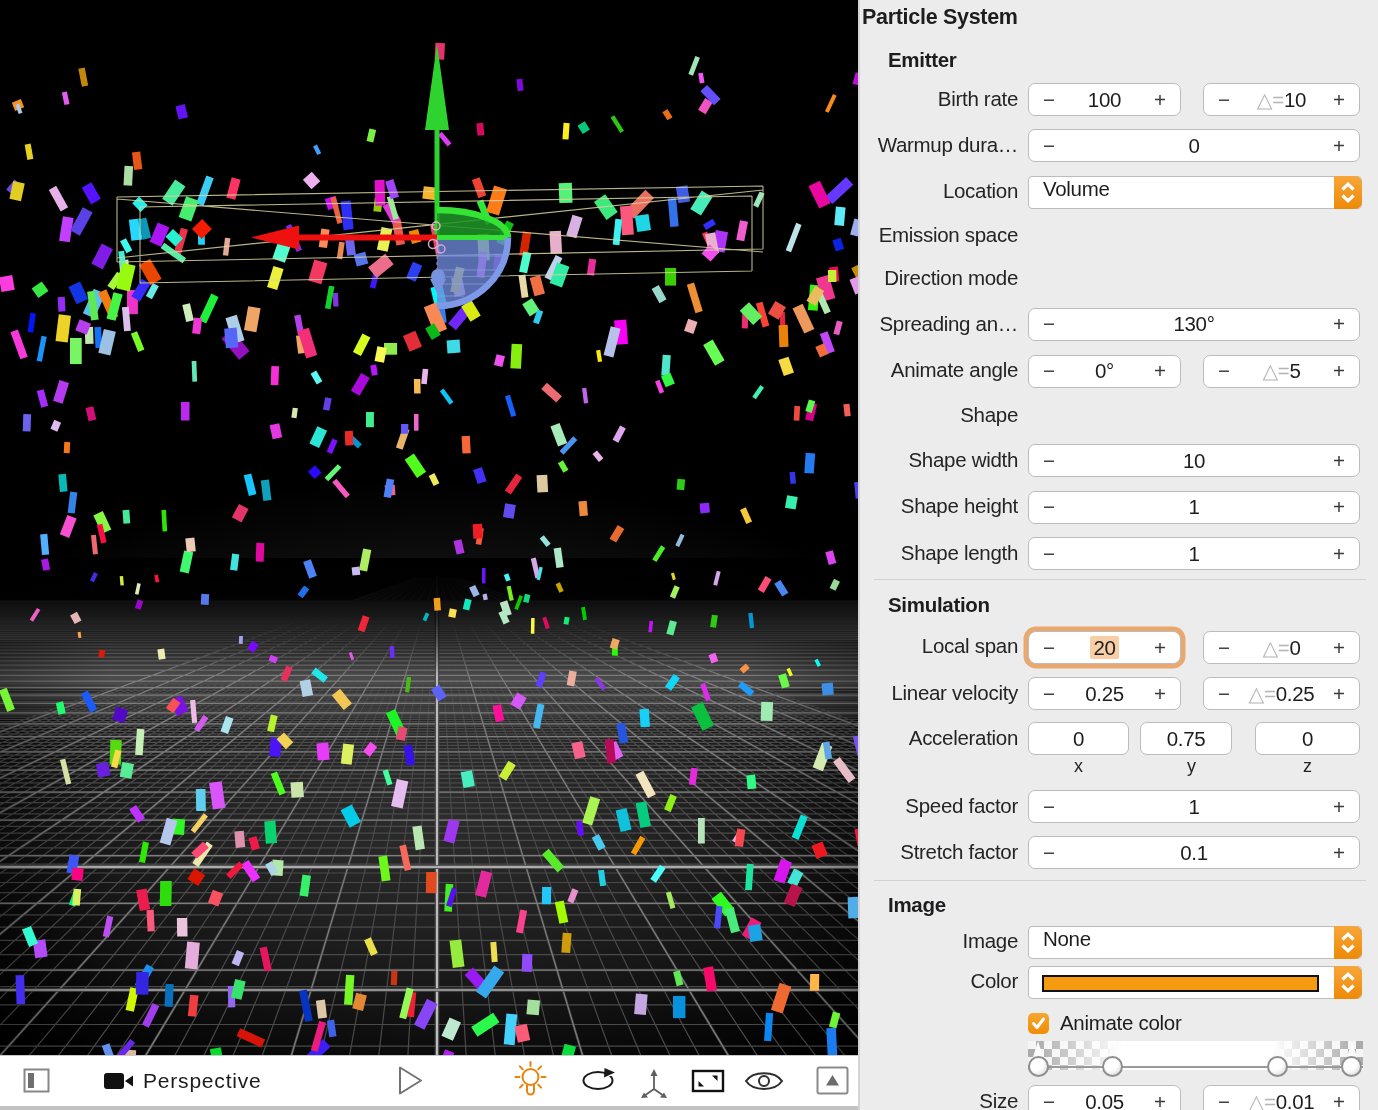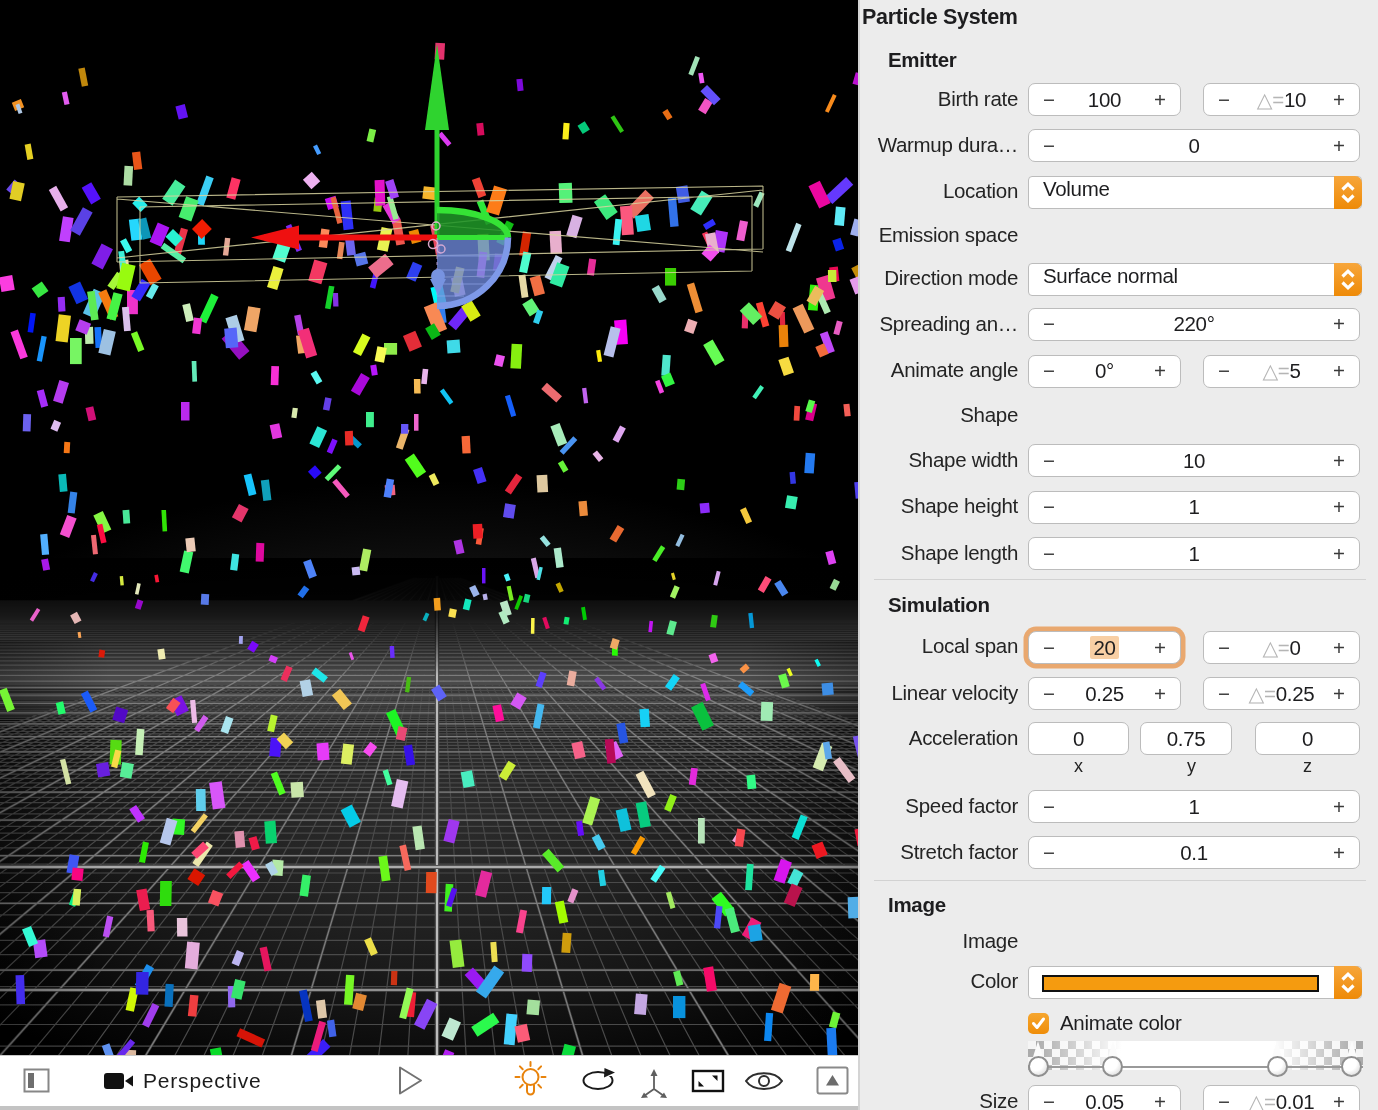--- a/index.html
+++ b/index.html
@@ -668,115 +668,115 @@
 <div class="lab" style="top:179px">Location</div>
 <div class="pop" style="left:168px;top:175.5px">
           <span class="pt">Volume</span>
           <span class="cap"><svg width="28" height="33" viewBox="0 0 28 33">
               <path d="M8.5 13.5 L14 8.2 L19.5 13.5" fill="none" stroke="#fff" stroke-width="3.2"></path>
               <path d="M8.5 19.5 L14 24.8 L19.5 19.5" fill="none" stroke="#fff" stroke-width="3.2"></path>
             </svg></span>
         </div>
 <div class="lab" style="top:222.5px">Emission space</div>
 <div class="lab" style="top:266px">Direction mode</div>
-<div class="pop" style="left:168px;top:262.5px">
-          <span class="pt">Surface normal</span>
+<div class="lab" style="top:311.5px">Spreading an…</div>
+<div class="fld " style="left:168px;top:307.5px;width:332px">
+          <span class="mm">−</span>
+          <span class="v">130°</span>
+          <span class="pp">+</span>
+        </div>
+<div class="lab" style="top:358px">Animate angle</div>
+<div class="fld " style="left:168px;top:354.5px;width:153px">
+          <span class="mm">−</span>
+          <span class="v">0°</span>
+          <span class="pp">+</span>
+        </div>
+<div class="fld " style="left:343px;top:354.5px;width:157px">
+          <span class="mm">−</span>
+          <span class="v"><span class="dl">△=</span>5</span>
+          <span class="pp">+</span>
+        </div>
+<div class="lab" style="top:402.5px">Shape</div>
+<div class="lab" style="top:447.5px">Shape width</div>
+<div class="fld " style="left:168px;top:444px;width:332px">
+          <span class="mm">−</span>
+          <span class="v">10</span>
+          <span class="pp">+</span>
+        </div>
+<div class="lab" style="top:494px">Shape height</div>
+<div class="fld " style="left:168px;top:490.5px;width:332px">
+          <span class="mm">−</span>
+          <span class="v">1</span>
+          <span class="pp">+</span>
+        </div>
+<div class="lab" style="top:540.5px">Shape length</div>
+<div class="fld " style="left:168px;top:537px;width:332px">
+          <span class="mm">−</span>
+          <span class="v">1</span>
+          <span class="pp">+</span>
+        </div>
+<div class="div" style="top:579px"></div>
+<div class="hdr" style="top:592.5px;left:28px">Simulation</div>
+<div class="lab" style="top:634px">Local span</div>
+<div class="fld focus" style="left:168px;top:631px;width:153px">
+          <span class="mm">−</span>
+          <span class="v"><span class="sel">20</span></span>
+          <span class="pp">+</span>
+        </div>
+<div class="fld " style="left:343px;top:631px;width:157px">
+          <span class="mm">−</span>
+          <span class="v"><span class="dl">△=</span>0</span>
+          <span class="pp">+</span>
+        </div>
+<div class="lab" style="top:680.5px">Linear velocity</div>
+<div class="fld " style="left:168px;top:677px;width:153px">
+          <span class="mm">−</span>
+          <span class="v">0.25</span>
+          <span class="pp">+</span>
+        </div>
+<div class="fld " style="left:343px;top:677px;width:157px">
+          <span class="mm">−</span>
+          <span class="v"><span class="dl">△=</span>0.25</span>
+          <span class="pp">+</span>
+        </div>
+<div class="lab" style="top:726px">Acceleration</div>
+<div class="fld" style="left:168px;top:722px;width:101px">
+          <span class="v">0</span>
+        </div>
+<div class="axis" style="left:168px;top:756px;width:101px">x</div>
+<div class="fld" style="left:280px;top:722px;width:92px">
+          <span class="v">0.75</span>
+        </div>
+<div class="axis" style="left:280px;top:756px;width:103px">y</div>
+<div class="fld" style="left:395px;top:722px;width:105px">
+          <span class="v">0</span>
+        </div>
+<div class="axis" style="left:395px;top:756px;width:105px">z</div>
+<div class="lab" style="top:793.5px">Speed factor</div>
+<div class="fld " style="left:168px;top:790px;width:332px">
+          <span class="mm">−</span>
+          <span class="v">1</span>
+          <span class="pp">+</span>
+        </div>
+<div class="lab" style="top:839.5px">Stretch factor</div>
+<div class="fld " style="left:168px;top:836px;width:332px">
+          <span class="mm">−</span>
+          <span class="v">0.1</span>
+          <span class="pp">+</span>
+        </div>
+<div class="div" style="top:880px"></div>
+<div class="hdr" style="top:892.5px;left:28px">Image</div>
+<div class="lab" style="top:928.5px">Image</div>
+<div class="pop" style="left:168px;top:925.5px">
+          <span class="pt">None</span>
           <span class="cap"><svg width="28" height="33" viewBox="0 0 28 33">
               <path d="M8.5 13.5 L14 8.2 L19.5 13.5" fill="none" stroke="#fff" stroke-width="3.2"></path>
               <path d="M8.5 19.5 L14 24.8 L19.5 19.5" fill="none" stroke="#fff" stroke-width="3.2"></path>
             </svg></span>
         </div>
-<div class="lab" style="top:311.5px">Spreading an…</div>
-<div class="fld " style="left:168px;top:307.5px;width:332px">
-          <span class="mm">−</span>
-          <span class="v">220°</span>
-          <span class="pp">+</span>
-        </div>
-<div class="lab" style="top:358px">Animate angle</div>
-<div class="fld " style="left:168px;top:354.5px;width:153px">
-          <span class="mm">−</span>
-          <span class="v">0°</span>
-          <span class="pp">+</span>
-        </div>
-<div class="fld " style="left:343px;top:354.5px;width:157px">
-          <span class="mm">−</span>
-          <span class="v"><span class="dl">△=</span>5</span>
-          <span class="pp">+</span>
-        </div>
-<div class="lab" style="top:402.5px">Shape</div>
-<div class="lab" style="top:447.5px">Shape width</div>
-<div class="fld " style="left:168px;top:444px;width:332px">
-          <span class="mm">−</span>
-          <span class="v">10</span>
-          <span class="pp">+</span>
-        </div>
-<div class="lab" style="top:494px">Shape height</div>
-<div class="fld " style="left:168px;top:490.5px;width:332px">
-          <span class="mm">−</span>
-          <span class="v">1</span>
-          <span class="pp">+</span>
-        </div>
-<div class="lab" style="top:540.5px">Shape length</div>
-<div class="fld " style="left:168px;top:537px;width:332px">
-          <span class="mm">−</span>
-          <span class="v">1</span>
-          <span class="pp">+</span>
-        </div>
-<div class="div" style="top:579px"></div>
-<div class="hdr" style="top:592.5px;left:28px">Simulation</div>
-<div class="lab" style="top:634px">Local span</div>
-<div class="fld focus" style="left:168px;top:631px;width:153px">
-          <span class="mm">−</span>
-          <span class="v"><span class="sel">20</span></span>
-          <span class="pp">+</span>
-        </div>
-<div class="fld " style="left:343px;top:631px;width:157px">
-          <span class="mm">−</span>
-          <span class="v"><span class="dl">△=</span>0</span>
-          <span class="pp">+</span>
-        </div>
-<div class="lab" style="top:680.5px">Linear velocity</div>
-<div class="fld " style="left:168px;top:677px;width:153px">
-          <span class="mm">−</span>
-          <span class="v">0.25</span>
-          <span class="pp">+</span>
-        </div>
-<div class="fld " style="left:343px;top:677px;width:157px">
-          <span class="mm">−</span>
-          <span class="v"><span class="dl">△=</span>0.25</span>
-          <span class="pp">+</span>
-        </div>
-<div class="lab" style="top:726px">Acceleration</div>
-<div class="fld" style="left:168px;top:722px;width:101px">
-          <span class="v">0</span>
-        </div>
-<div class="axis" style="left:168px;top:756px;width:101px">x</div>
-<div class="fld" style="left:280px;top:722px;width:92px">
-          <span class="v">0.75</span>
-        </div>
-<div class="axis" style="left:280px;top:756px;width:103px">y</div>
-<div class="fld" style="left:395px;top:722px;width:105px">
-          <span class="v">0</span>
-        </div>
-<div class="axis" style="left:395px;top:756px;width:105px">z</div>
-<div class="lab" style="top:793.5px">Speed factor</div>
-<div class="fld " style="left:168px;top:790px;width:332px">
-          <span class="mm">−</span>
-          <span class="v">1</span>
-          <span class="pp">+</span>
-        </div>
-<div class="lab" style="top:839.5px">Stretch factor</div>
-<div class="fld " style="left:168px;top:836px;width:332px">
-          <span class="mm">−</span>
-          <span class="v">0.1</span>
-          <span class="pp">+</span>
-        </div>
-<div class="div" style="top:880px"></div>
-<div class="hdr" style="top:892.5px;left:28px">Image</div>
-<div class="lab" style="top:928.5px">Image</div>
 <div class="lab" style="top:969px">Color</div>
 <div class="pop" style="left:168px;top:965.5px">
           <span class="swatch"></span>
           <span class="cap"><svg width="28" height="33" viewBox="0 0 28 33">
               <path d="M8.5 13.5 L14 8.2 L19.5 13.5" fill="none" stroke="#fff" stroke-width="3.2"></path>
               <path d="M8.5 19.5 L14 24.8 L19.5 19.5" fill="none" stroke="#fff" stroke-width="3.2"></path>
             </svg></span>
         </div>
 <div class="cb" style="left:168px;top:1013px"><svg width="21" height="21" viewBox="0 0 21 21">
             <path d="M5.5 10.5 L9 14.5 L15.5 6" fill="none" stroke="#fff" stroke-width="3" stroke-linecap="round" stroke-linejoin="round"></path>

